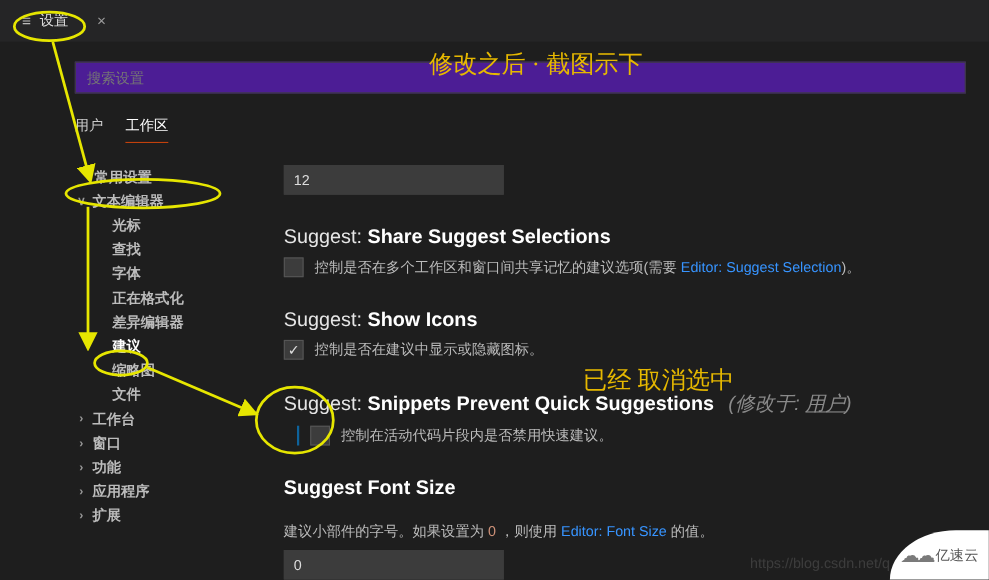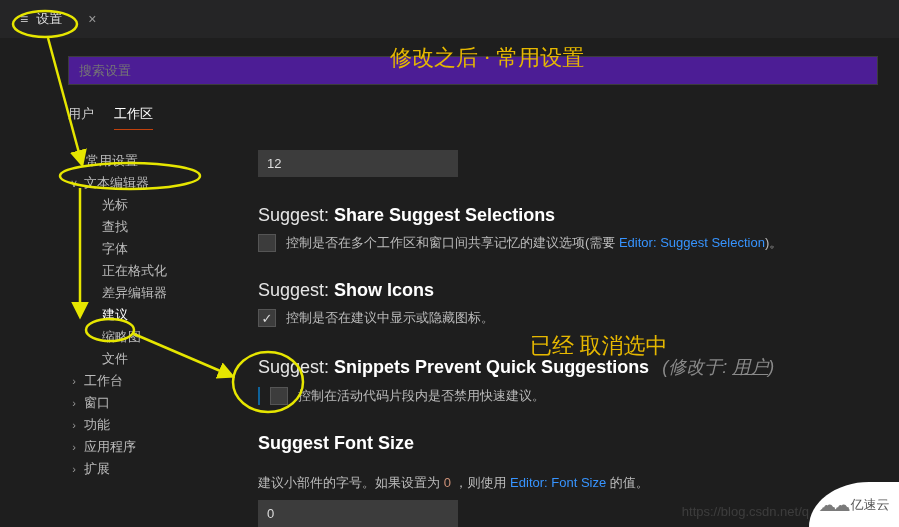--- a/index.html
+++ b/index.html
@@ -16,21 +16,21 @@
   .body-wrap { padding: 18px 0 0 68px; }
   .search-box {
     width: 810px; background: #4c1d95; border: 1px solid #3c3c3c;
     color: #aaa; padding: 6px 10px; font-size: 13px; outline: none;
   }
   .scope-tabs { display:flex; gap: 20px; margin-top: 20px; font-size: 13px; }
   .scope-tab { color: #ccc; padding-bottom: 6px; cursor: pointer; }
   .scope-tab.active { border-bottom: 1px solid #c2410c; color: #fff; }
   .main-cols { display: flex; margin-top: 20px; }
   .tree { width: 180px; font-size: 13px; line-height: 22px; color: #bbb; }
-  .tree .item { display: flex; align-items: center; white-space: nowrap; cursor: pointer; }
+  .tree .item { display: flex; align-items: center; white-space: nowrap; cursor: pointer; font-weight: bold; }
   .tree .chev { width: 12px; display:inline-block; text-align:center; color:#999; margin-right:4px; font-size:11px; }
   .tree .lvl1 { padding-left: 18px; }
   .tree .lvl2 { padding-left: 34px; }
   .tree .selected { color: #fff; }
   .content { flex: 1; padding-left: 10px; font-size: 13px; color: #ccc; }
   .numinput {
     width: 200px; background: #3c3c3c; border: 1px solid #3c3c3c;
     color: #ddd; padding: 5px 8px; font-size: 13px; outline:none;
   }
   .setting { margin-top: 28px; }
@@ -39,21 +39,21 @@
   .setting-title .name { font-weight: 600; color: #fff; }
   .setting-row { display: flex; align-items: flex-start; gap: 10px; }
   .checkbox {
     width: 18px; height: 18px; background: #3c3c3c;
     border: 1px solid #555; display:inline-flex; align-items:center; justify-content:center;
     font-size: 13px; color:#ddd;
   }
   .desc { color: #bbb; }
   .link { color: #3794ff; cursor: pointer; }
   .mono { color: #ce9178; }
-  .modified-row { border-left: 2px solid #0e639c; padding-left: 10px; }
+  .modified-row { border-left: 2px solid #0e639c; padding-left: 10px; margin-left: 12px; }
   .setting.modified-block .setting-title { position: relative; }
   .setting.modified-block { position: relative; }
   .scope-note { color:#8a8a8a; font-style: italic; margin-left: 8px; }
   .scope-note .u { text-decoration: underline; }
   .overlay { position: absolute; left:0; top:0; width:899px; height:527px; pointer-events:none; }
   .hand { font-family: "KaiTi","STKaiti",cursive; color: #e6b800; font-size: 22px; }
   .watermark { position:absolute; right:90px; bottom:8px; color:rgba(200,200,200,0.18); font-size:13px; }
   .logo-bubble {
     position:absolute; right:0; bottom:0; width:90px; height:45px; background:#fff;
     border-top-left-radius: 60px 45px; display:flex; align-items:center; justify-content:center;
@@ -188,20 +188,20 @@
   </defs>
   <ellipse cx="45" cy="24" rx="32" ry="13" fill="none" stroke="#e6e600" stroke-width="2.5"></ellipse>
   <ellipse cx="130" cy="176" rx="70" ry="13" fill="none" stroke="#e6e600" stroke-width="2.5"></ellipse>
   <ellipse cx="110" cy="330" rx="24" ry="11" fill="none" stroke="#e6e600" stroke-width="2.5"></ellipse>
   <ellipse cx="268" cy="382" rx="35" ry="30" fill="none" stroke="#e6e600" stroke-width="2.5"></ellipse>
   <line x1="48" y1="38" x2="82" y2="164" stroke="#e6e600" stroke-width="2.5" marker-end="url(#arr)"></line>
   <line x1="80" y1="188" x2="80" y2="316" stroke="#e6e600" stroke-width="2.5" marker-end="url(#arr)"></line>
   <line x1="134" y1="334" x2="232" y2="376" stroke="#e6e600" stroke-width="2.5" marker-end="url(#arr)"></line>
 </svg>
 
-<div class="hand" style="position:absolute; left:390px; top:43px;">修改之后  ·  常用设置</div>
+<div class="hand" style="position:absolute; left:390px; top:43px;">修改之后  ·  截图示下</div>
 <div class="hand" style="position:absolute; left:530px; top:331px;">已经  取消选中</div>
 
 <div class="watermark">https://blog.csdn.net/q</div>
 <div class="logo-bubble">
   <span class="logo-clouds">☁☁</span>
   <span>亿速云</span>
 </div>
 
 </body></html>

